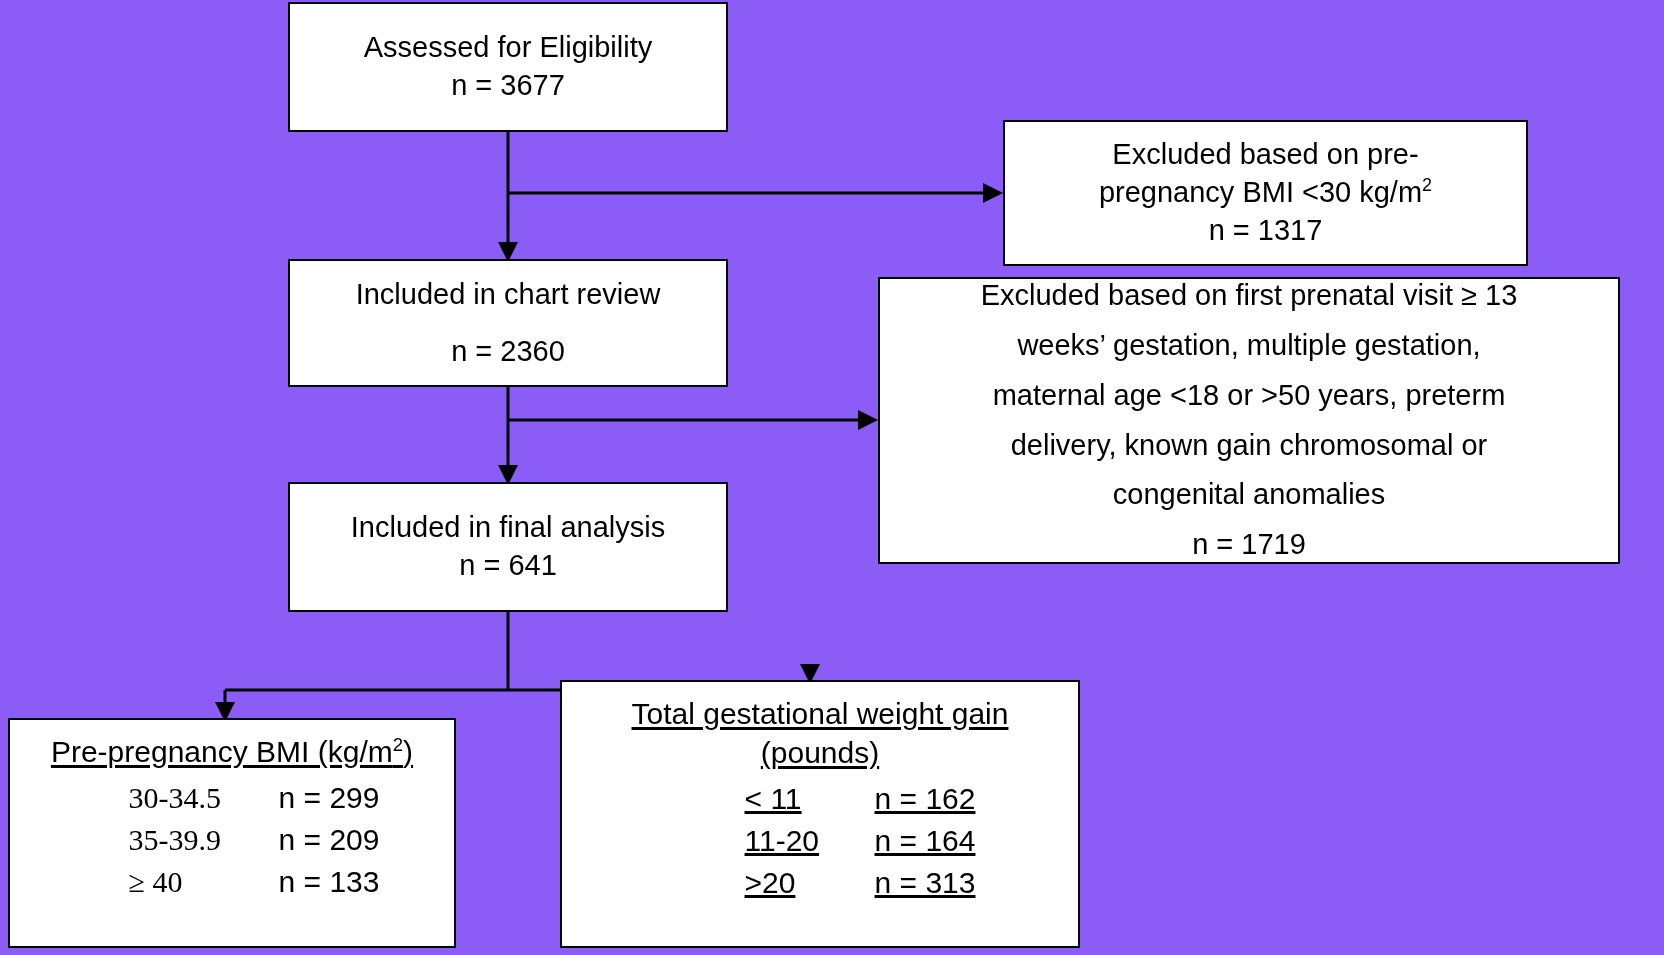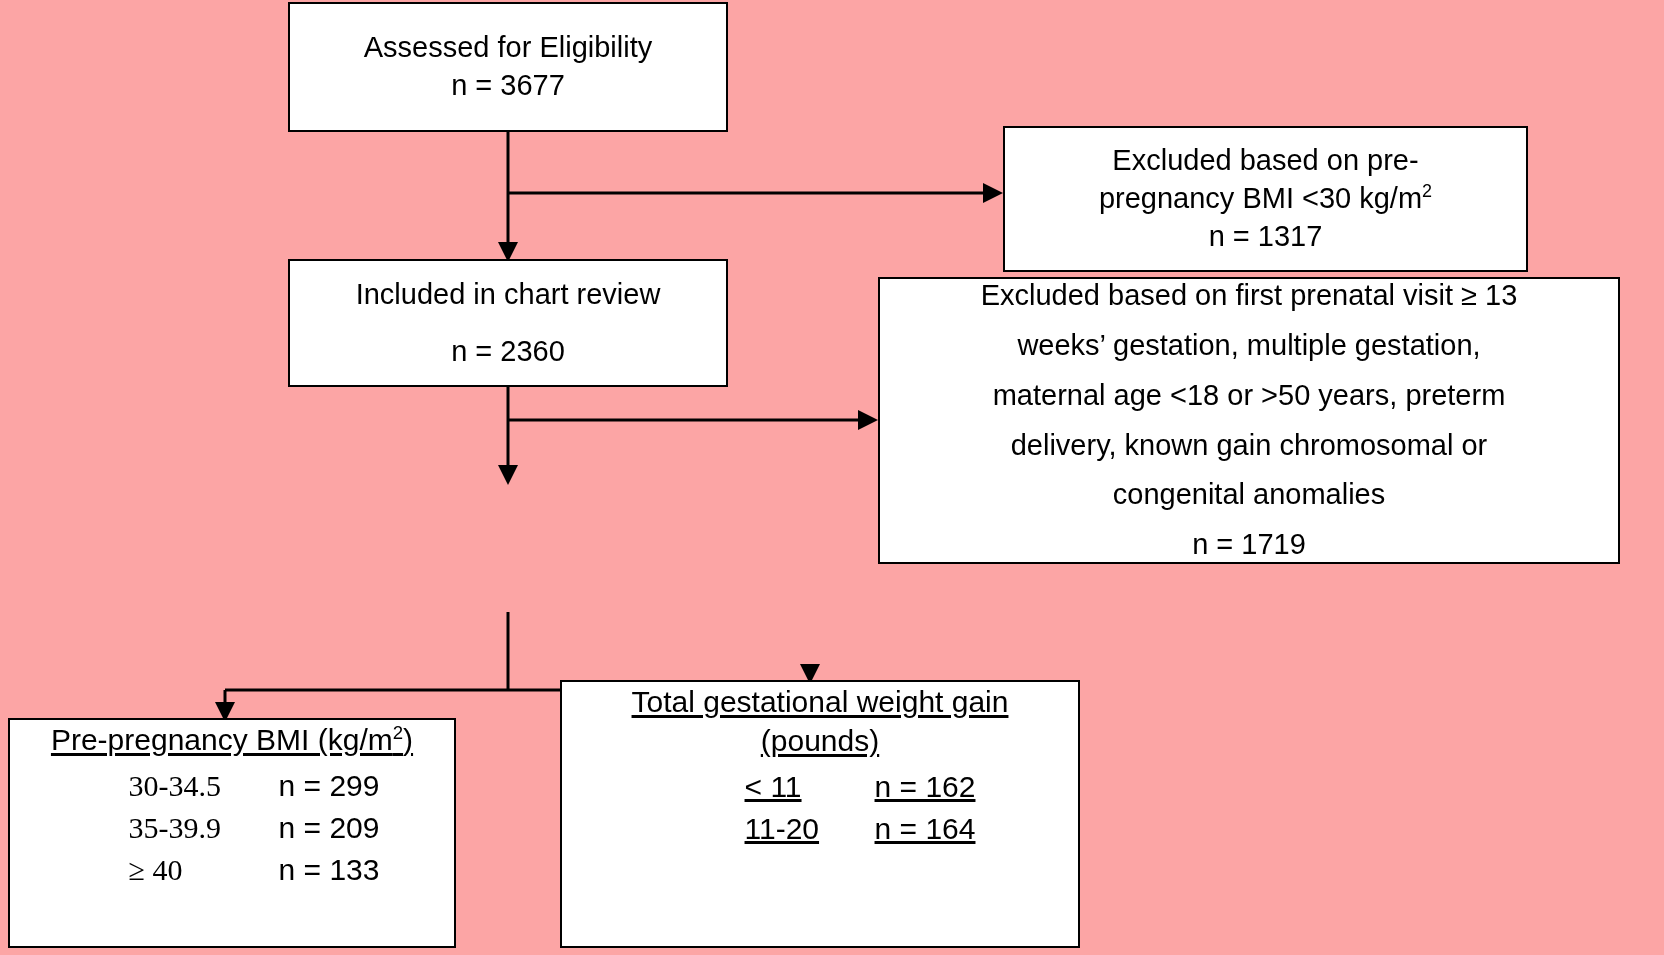--- a/index.html
+++ b/index.html
@@ -9,21 +9,21 @@
     background: #ffffff;
   }
   body {
     font-family: "Liberation Sans", sans-serif;
     color: #000000;
   }
   #canvas {
     position: relative;
     width: 1664px;
     height: 955px;
-    background: #fca5a5;
+    background: #8b5cf6;
     overflow: hidden;
   }
   #connectors {
     position: absolute;
     left: 0;
     top: 0;
     width: 1664px;
     height: 955px;
     pointer-events: none;
   }
@@ -46,30 +46,30 @@
     white-space: nowrap;
   }
   sup {
     font-size: 0.62em;
     vertical-align: super;
     line-height: 0;
   }
 
   
   #box-assessed      { left: 288px;  top: 2px;   width: 440px; height: 130px; }
-  #box-excl-bmi      { left: 1003px; top: 120px; width: 525px; height: 146px; margin-top: 6px; }
+  #box-excl-bmi      { left: 1003px; top: 120px; width: 525px; height: 146px; }
   #box-chart-review  { left: 288px;  top: 259px; width: 440px; height: 128px; gap: 19px; }
   #box-excl-criteria { left: 878px;  top: 277px; width: 742px; height: 287px; gap: 12px; }
   #box-final         { left: 288px;  top: 482px; width: 440px; height: 130px; }
 
   
   .leaf {
     align-items: center;
     justify-content: flex-start;
-    padding-top: 0;
+    padding-top: 12px;
     font-size: 30px;
   }
   #box-bmi-groups    { left: 8px;   top: 718px; width: 448px; height: 230px; }
   #box-gwg-groups    { left: 560px; top: 680px; width: 520px; height: 268px; }
 
   .leaf-title {
     text-decoration: underline;
     text-underline-offset: 3px;
     display: block;
     white-space: nowrap;
@@ -140,20 +140,24 @@
 
   <div class="node" id="box-excl-criteria">
     <span class="line">Excluded based on first prenatal visit ≥ 13</span>
     <span class="line">weeks’ gestation, multiple gestation,</span>
     <span class="line">maternal age &lt;18 or &gt;50 years, preterm</span>
     <span class="line">delivery, known gain chromosomal or</span>
     <span class="line">congenital anomalies</span>
     <span class="line">n = 1719</span>
   </div>
 
+  <div class="node" id="box-final">
+    <span class="line">Included in final analysis</span>
+    <span class="line">n = 641</span>
+  </div>
 
   <div class="node leaf" id="box-bmi-groups">
     <span class="leaf-title"><span>Pre-pregnancy BMI (kg/m</span><sup>2</sup><span>)</span></span>
     <span class="leaf-rows">
       <span class="leaf-row">
         <span class="rlabel">30-34.5</span>
         <span class="rval">n = 299</span>
       </span>
       <span class="leaf-row">
         <span class="rlabel">35-39.9</span>
@@ -171,16 +175,20 @@
     <span class="leaf-title">(pounds)</span>
     <span class="leaf-rows">
       <span class="leaf-row">
         <span class="rlabel">&lt; 11</span>
         <span class="rval">n = 162</span>
       </span>
       <span class="leaf-row">
         <span class="rlabel">11-20</span>
         <span class="rval">n = 164</span>
       </span>
+      <span class="leaf-row">
+        <span class="rlabel">&gt;20</span>
+        <span class="rval">n = 313</span>
+      </span>
     </span>
   </div>
 
 </div>
 
 </body></html>

